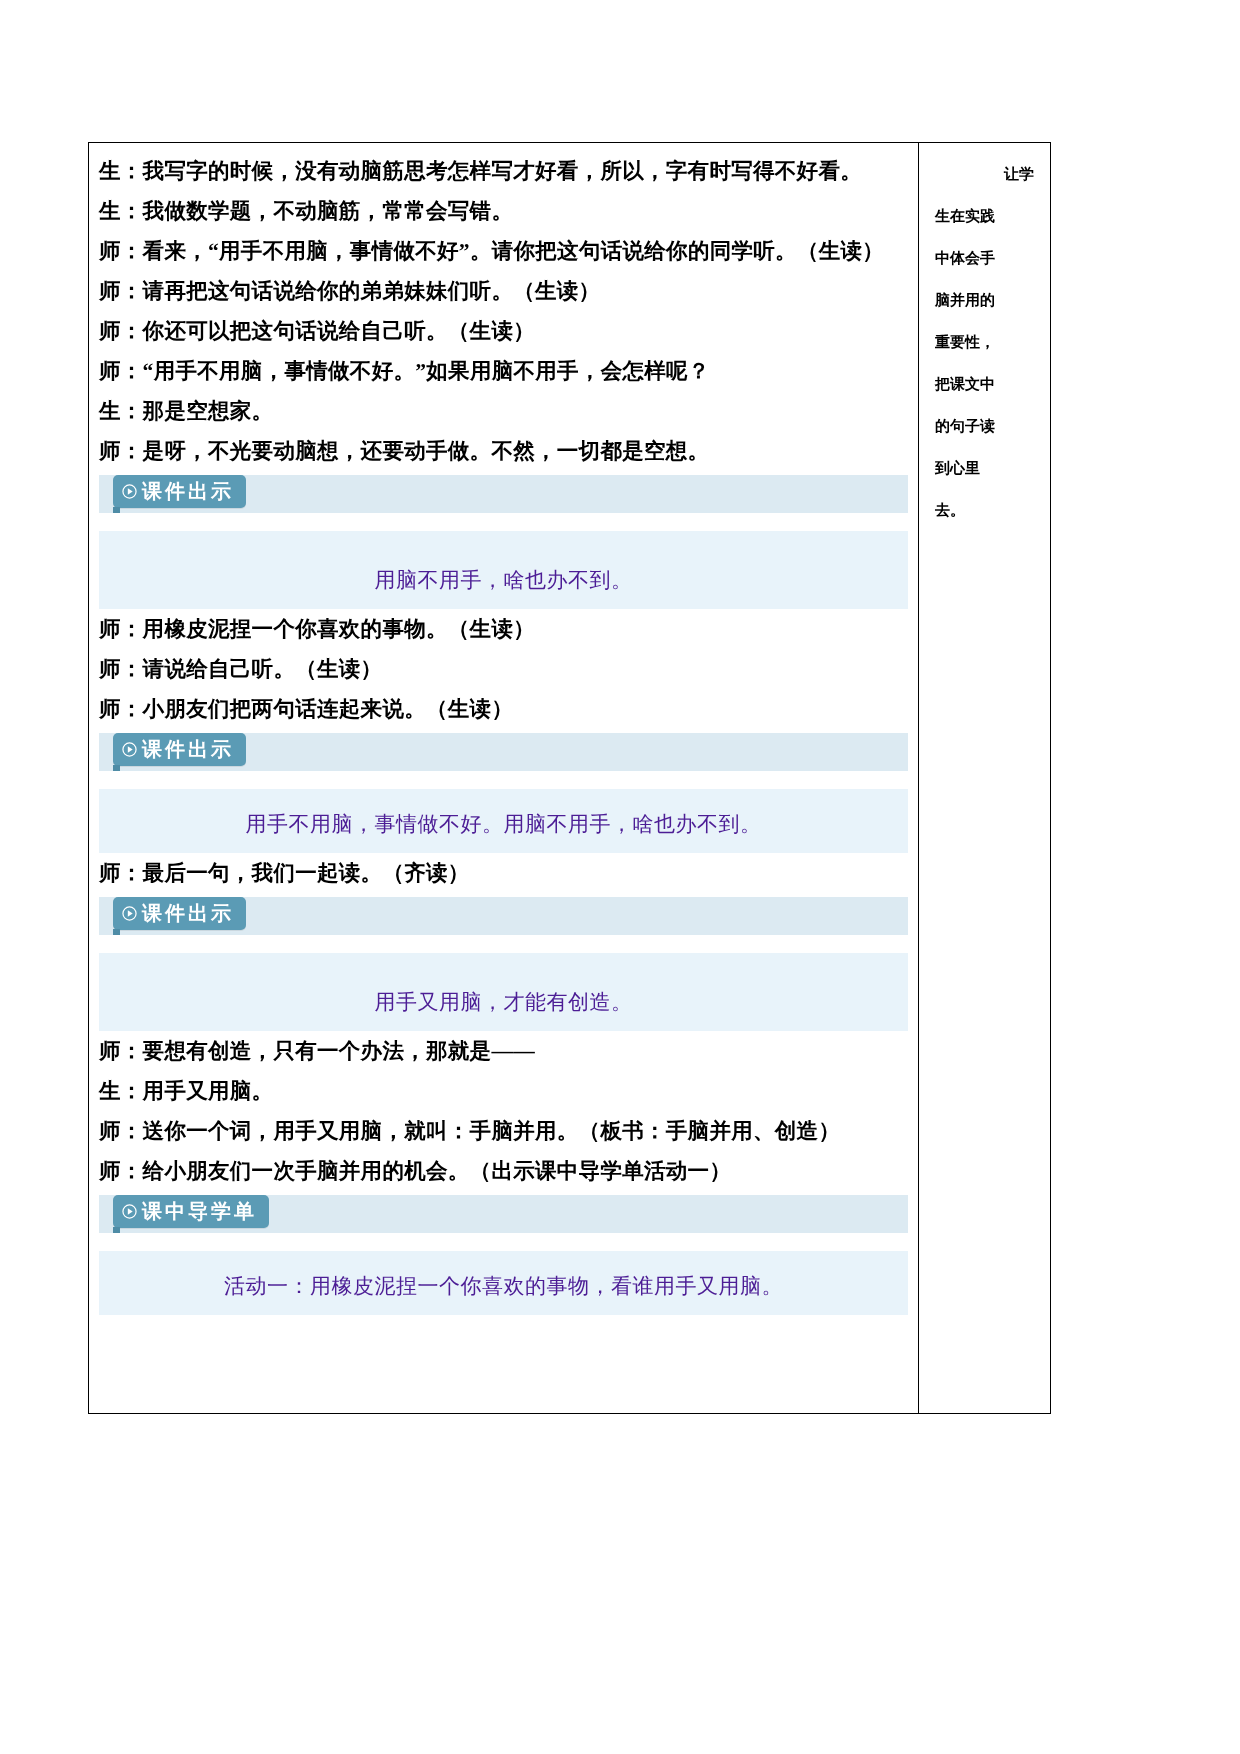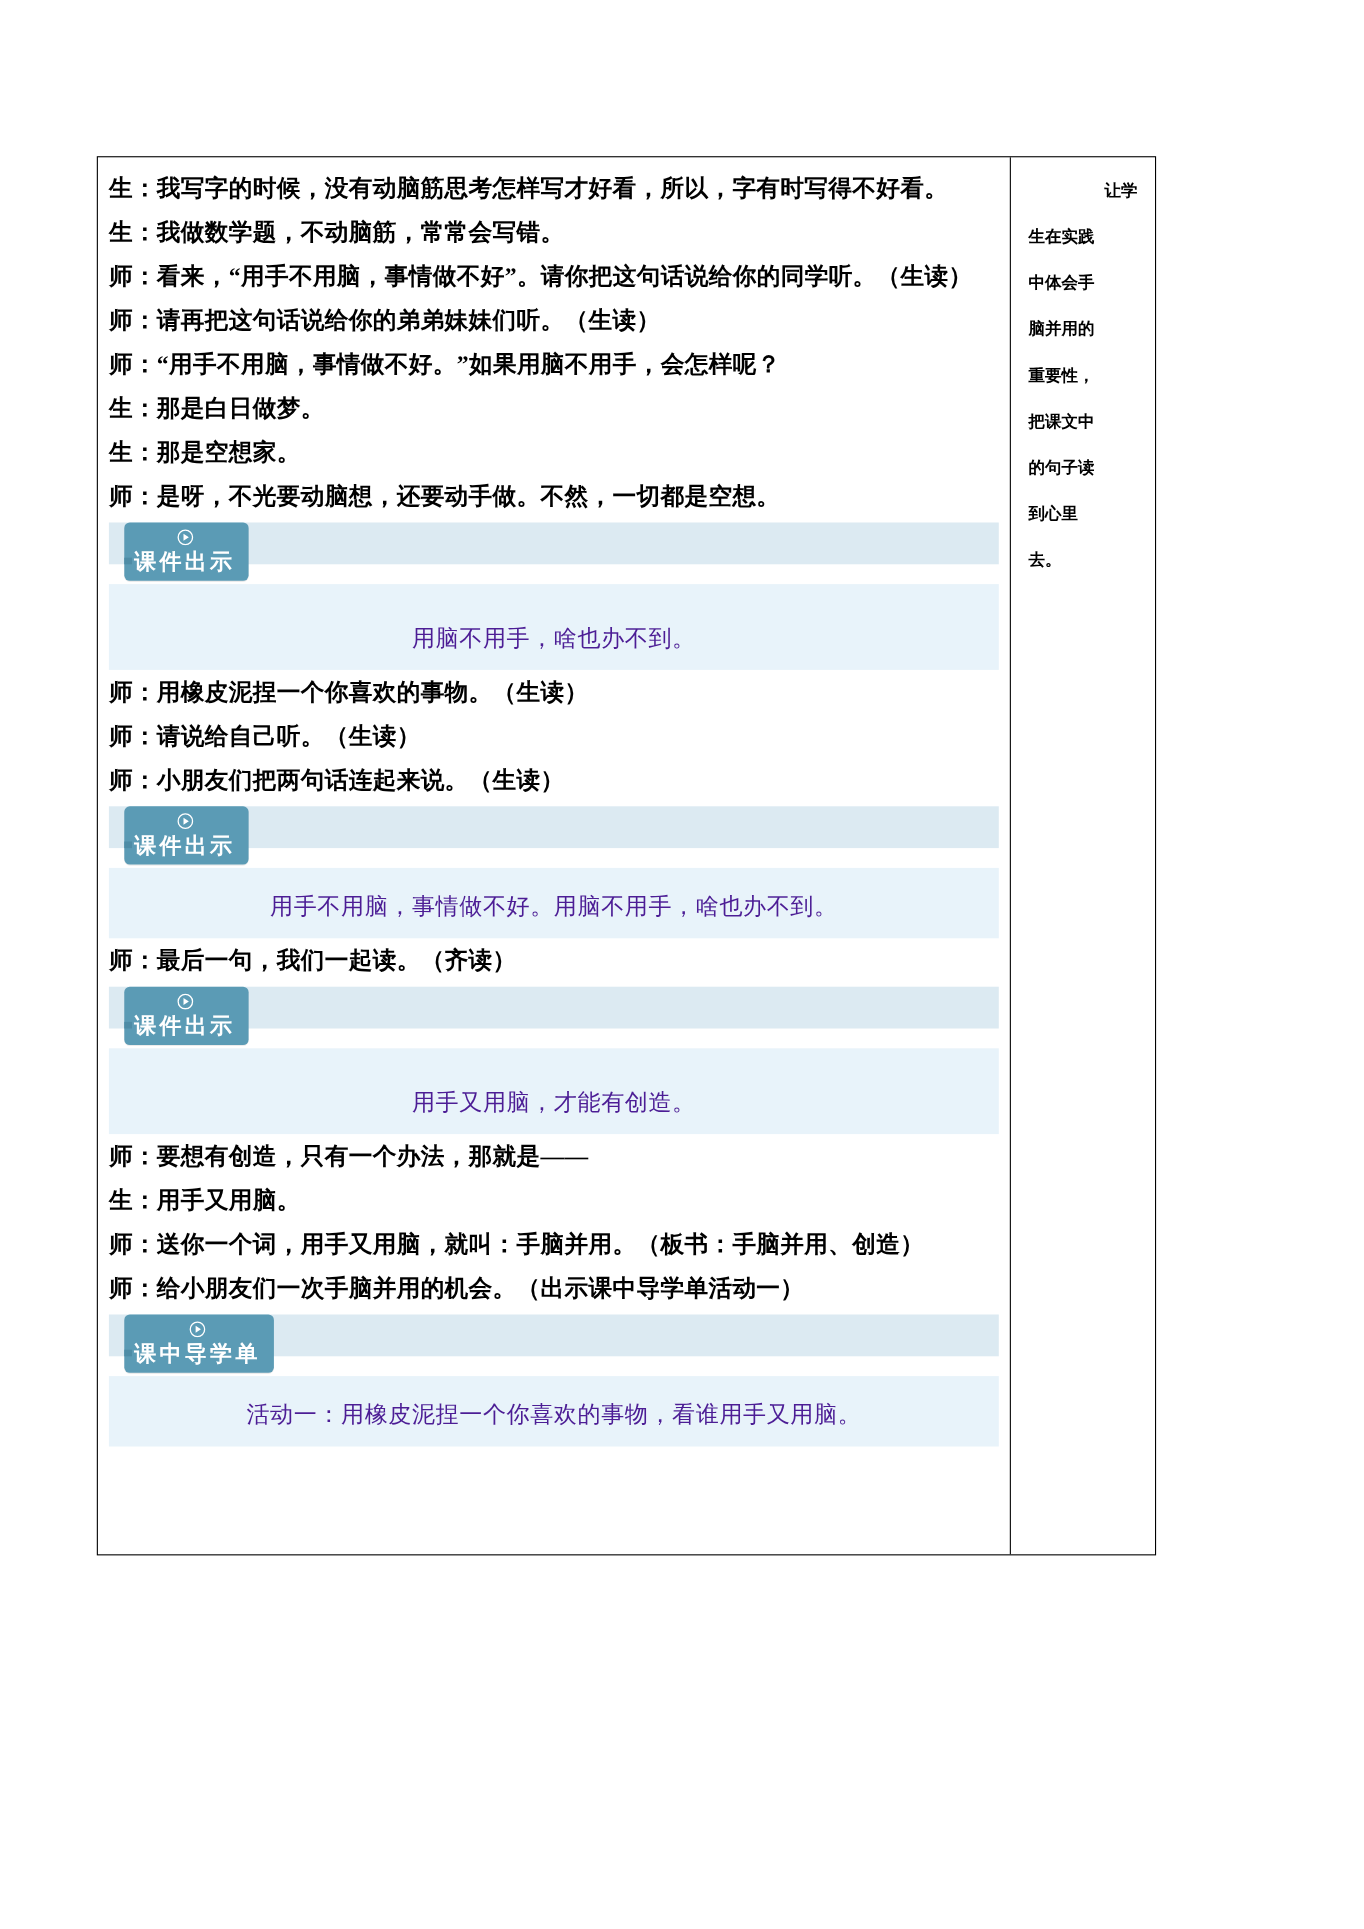--- a/index.html
+++ b/index.html
@@ -78,21 +78,20 @@
     color: #ffffff;
     font-size: 20px;
     font-weight: 700;
     line-height: 1;
     padding: 6px 12px 7px 9px;
     border-radius: 5px;
     margin-left: 14px;
     letter-spacing: 3px;
     box-shadow: 0 1px 0 rgba(0,0,0,0.08);
     font-family: "Liberation Serif", "DejaVu Serif", serif;
-    flex-direction: column;
   }
   .cue-badge .play {
     display: inline-block;
     width: 15px;
     height: 15px;
     flex: 0 0 15px;
     position: relative;
   }
   .cue-badge .play svg { display:block; }
   .cue-tail {
@@ -141,22 +140,22 @@
 </head>
 <body>
 
 <div class="page">
   <div class="doc-table">
     <div class="col-main" id="main-col">
         <div class="line">生：我写字的时候，没有动脑筋思考怎样写才好看，所以，字有时写得不好看。</div>
         <div class="line">生：我做数学题，不动脑筋，常常会写错。</div>
         <div class="line wrap">师：看来，“用手不用脑，事情做不好”。请你把这句话说给你的同学听。（生读）</div>
         <div class="line">师：请再把这句话说给你的弟弟妹妹们听。（生读）</div>
+        <div class="line">师：你还可以把这句话说给自己听。（生读）</div>
         <div class="line">师：“用手不用脑，事情做不好。”如果用脑不用手，会怎样呢？</div>
-        <div class="line">生：那是白日做梦。</div>
         <div class="line">生：那是空想家。</div>
         <div class="line">师：是呀，不光要动脑想，还要动手做。不然，一切都是空想。</div>
         <div class="cue-strip">
           <span class="cue-badge">
             <span class="play">
               <svg width="15" height="15" viewBox="0 0 16 16" aria-hidden="true">
                 <circle cx="8" cy="8" r="7" fill="none" stroke="#ffffff" stroke-width="1.3"></circle>
                 <polygon points="6.2,4.6 11.4,8 6.2,11.4" fill="#ffffff"></polygon>
               </svg>
             </span>

